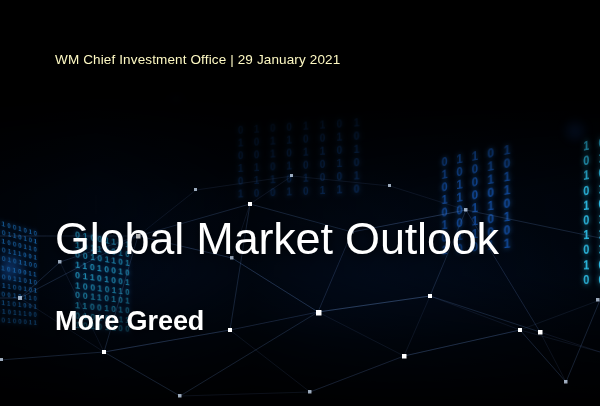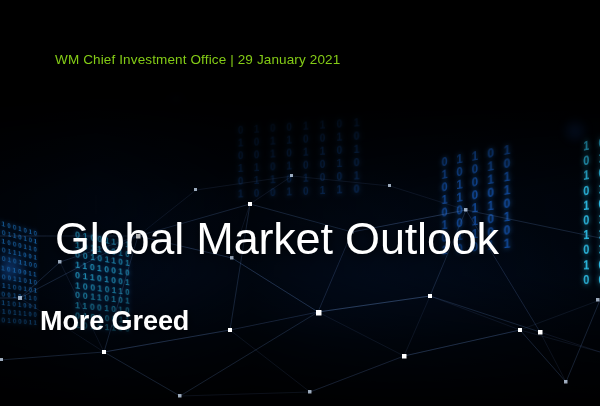--- a/index.html
+++ b/index.html
@@ -131,38 +131,38 @@
   .mesh-node { fill: #ffffff; }
   .mesh-node.dim { fill: #cfe0f5; opacity: .75; }
 
   
   #header-line {
     position: absolute;
     left: 55px;
     top: 52px;
     font-size: 13.5px;
     font-weight: 400;
-    color: #84cc16;
+    color: #fef9c3;
     letter-spacing: .01em;
     text-shadow: 0 1px 3px rgba(0,0,0,.9);
   }
   #main-title {
     position: absolute;
     left: 55px;
     top: 170px;
     font-size: 45px;
     font-weight: 300;
     color: #ffffff;
     letter-spacing: -0.004em;
     text-shadow: 0 2px 10px rgba(0,0,0,.75);
     margin-top: 43px;
   }
   #tagline {
     position: absolute;
-    left: 40px;
+    left: 55px;
     top: 303px;
   }
   .tag-line {
     font-size: 27px;
     font-weight: 700;
     line-height: 1.35;
     letter-spacing: -0.003em;
     text-shadow: 0 2px 8px rgba(0,0,0,.8);
   }
   #tag-primary { color: #ffffff; }

